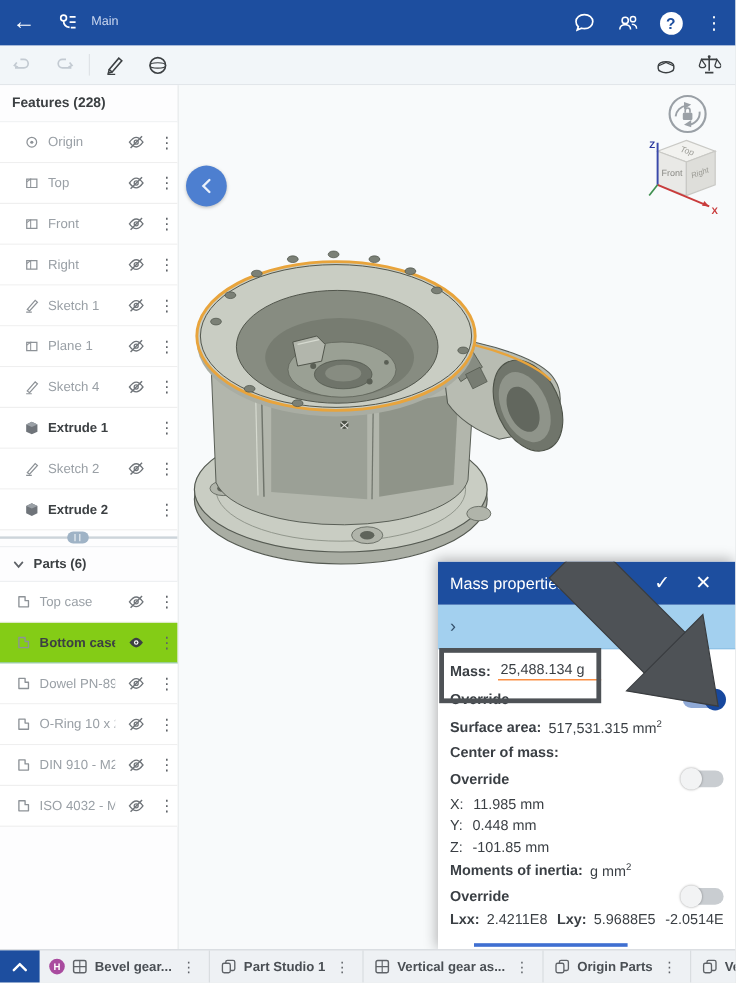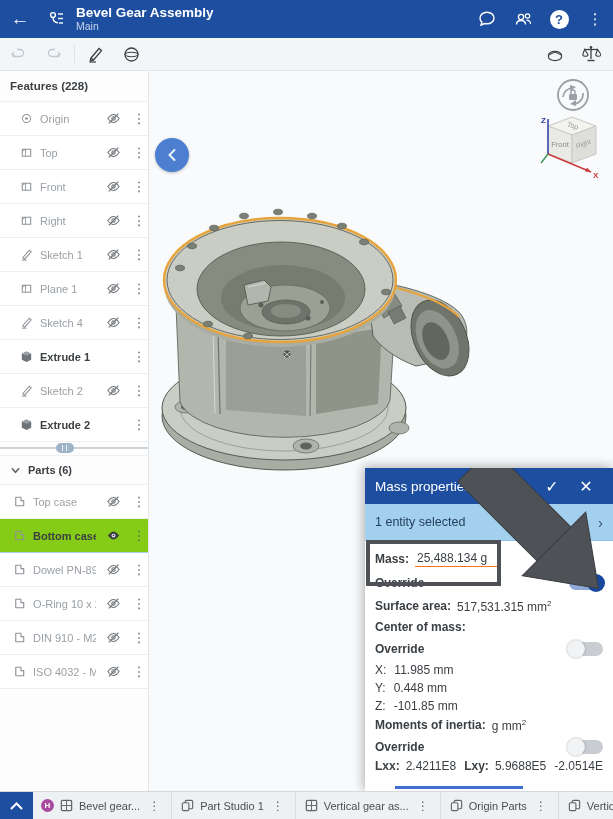--- a/index.html
+++ b/index.html
@@ -65,21 +65,21 @@
   .lastrow{display:flex;align-items:flex-start;}
   .lastrow .push{margin-left:auto;}
   .scrollind{position:absolute;left:30px;bottom:3px;width:128px;height:3px;background:#3f6fd1;}
   
   .annrect{position:absolute;left:1px;top:72px;width:127px;height:38px;border:4px solid #4e5256;pointer-events:none;}
   .annarrow{position:absolute;right:0;top:0;width:248px;height:324px;pointer-events:none;}
   
   .tabbar{position:absolute;left:0;right:0;bottom:0;height:27px;background:#eef1f4;border-top:1px solid #d5d9dc;display:flex;align-items:stretch;}
   .expand{width:33px;background:#1d4e9f;display:flex;align-items:center;justify-content:center;cursor:pointer;flex:0 0 33px;}
   .tab{display:flex;align-items:center;gap:5px;padding:0 8px;border-right:1px solid #d9dde0;cursor:pointer;white-space:nowrap;}
-  .tab .tl{font-size:11px;font-weight:normal;color:#4a4f54;}
+  .tab .tl{font-size:11px;font-weight:bold;color:#4a4f54;}
   .tab .td{color:#5f6368;font-size:12px;padding:0 3px;cursor:pointer;}
   .badge{width:13px;height:13px;border-radius:50%;background:#a94b9f;color:#fff;font-size:8px;font-weight:bold;display:flex;align-items:center;justify-content:center;}
 </style>
 </head>
 <body>
 
 <svg width="0" height="0" style="position:absolute">
   <defs>
     <symbol id="i-eye-off" viewBox="0 0 16 16">
       <path d="M2 8c2.2-3 4.4-4.3 6-4.3S11.8 5 14 8c-2.2 3-4.4 4.3-6 4.3S4.2 11 2 8z" fill="none" stroke="#70757a" stroke-width="1.2"></path>
@@ -132,21 +132,20 @@
     <div class="vicon">
       <svg width="18" height="18" viewBox="0 0 18 18">
           <circle cx="5" cy="5" r="2.4" fill="none" stroke="#fff" stroke-width="1.4"></circle>
           <path d="M5 7.4 C5 12 8 12.5 10 12.8" fill="none" stroke="#fff" stroke-width="1.4"></path>
           <line x1="10" y1="4" x2="15" y2="4" stroke="#fff" stroke-width="1.4"></line>
           <line x1="10" y1="8.5" x2="15" y2="8.5" stroke="#fff" stroke-width="1.4"></line>
           <line x1="11" y1="13" x2="15" y2="13" stroke="#fff" stroke-width="1.4"></line>
         </svg>
     </div>
     <div class="titlebox">
-      <div class="title">Bevel Gear Assembly</div>
       <div class="subtitle">Main</div>
     </div>
     <div class="spacer"></div>
     <div class="abtn">
       <svg width="20" height="20" viewBox="0 0 20 20">
           <path d="M10 3.2c4 0 7 2.6 7 5.8s-3 5.8-7 5.8c-.8 0-1.6-.1-2.3-.3L4 16l.9-2.7C3.7 12.3 3 10.7 3 9c0-3.2 3-5.8 7-5.8z" fill="none" stroke="#fff" stroke-width="1.4"></path>
         </svg>
     </div>
     <div class="abtn">
       <svg width="21" height="21" viewBox="0 0 21 21">
@@ -510,21 +509,20 @@
       </g>
     </svg>
 
     <div class="mpanel" style="bottom:0;">
       <div class="mphead">
         <span class="t">Mass properties</span>
         <span class="mpact">✓</span>
         <span class="mpact">✕</span>
       </div>
       <div class="selrow">
-        <span class="t">1 entity selected</span>
         <span class="chev">›</span>
       </div>
       <div class="mpbody">
         <div class="mrow r24">
           <span class="mlab">Mass:</span>
           <span class="mval uline">25,488.134 g</span>
         </div>
         <div class="mrow r26">
           <span class="mlab">Override</span>
           <span class="togg on">

